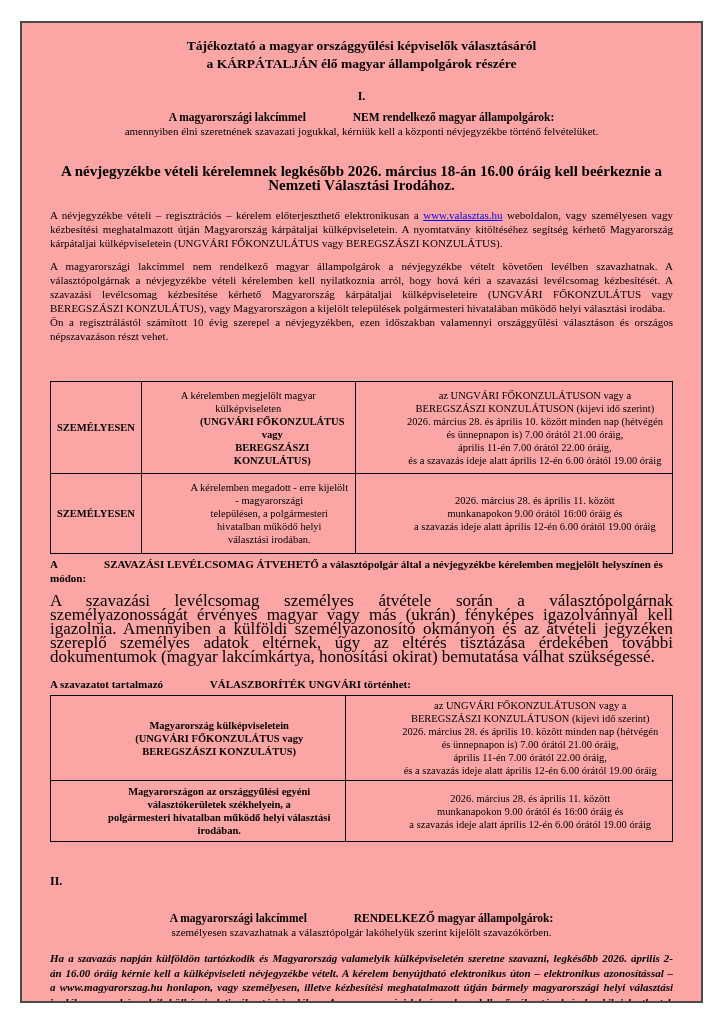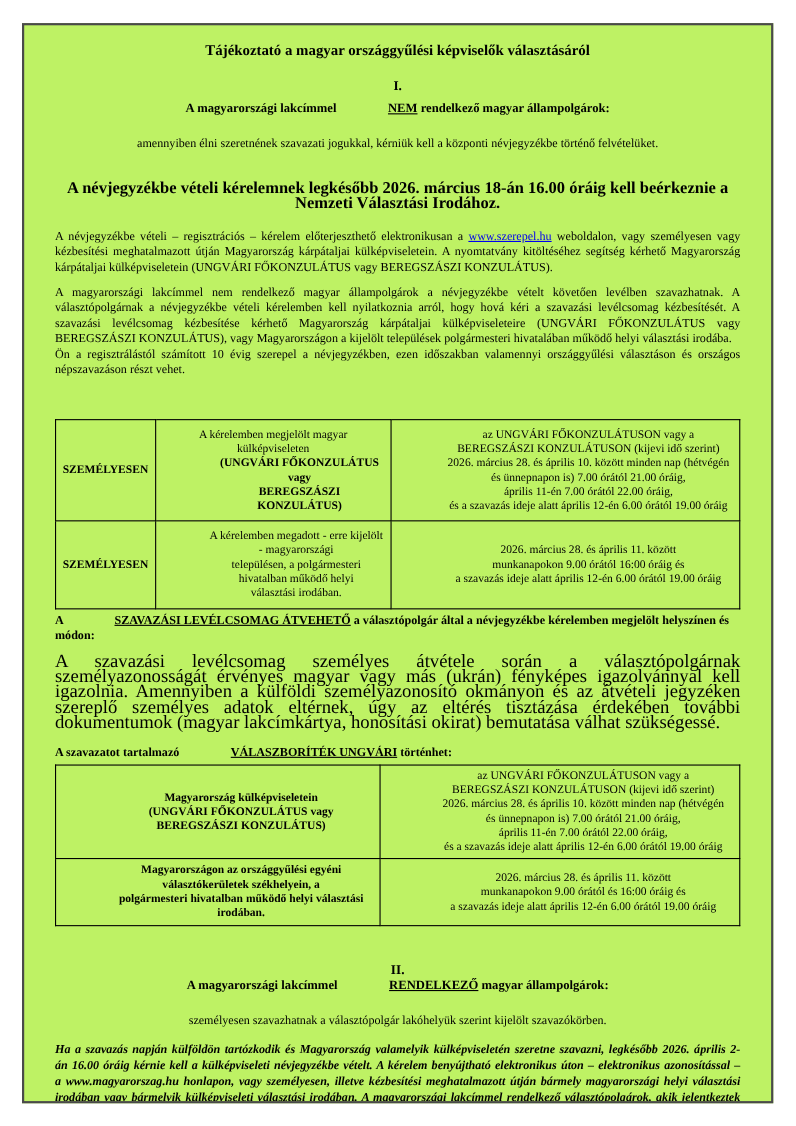--- a/index.html
+++ b/index.html
@@ -1,69 +1,70 @@
 <!DOCTYPE html>
 <html lang="hu"><head>
 <meta charset="utf-8">
 <style>
   html,body{margin:0;padding:0;background:#ffffff;}
   body{width:724px;height:1024px;position:relative;font-family:"Liberation Serif",serif;color:#000;}
   .page{
     position:absolute;left:20px;top:21px;width:683px;height:982px;
-    box-sizing:border-box;border:2px solid #4a4a4a;background:#bef264;
+    box-sizing:border-box;border:2px solid #4a4a4a;background:#fca5a5;
     padding:14px 28px 10px 28px;overflow:hidden;
   }
   .title{font-size:13.5px;font-weight:bold;text-align:center;line-height:18px;}
   .section-num{font-size:12px;font-weight:bold;text-align:center;margin-top:16px;}
   .center-head{font-size:11.5px;font-weight:bold;text-align:center;margin-top:6px;line-height:14px;}
-  .center-sub{font-size:11px;text-align:center;margin-top:18px;line-height:14px;}
+  .center-sub{font-size:11px;text-align:center;margin-top:0;line-height:14px;}
   .deadline{font-size:15px;font-weight:bold;text-align:center;margin-top:26px;line-height:14px;}
   .para{font-size:11px;line-height:14px;text-align:justify;margin-top:16px;}
   .para.tight{margin-top:9px;}
   .para .newline{display:block;}
-  .u{text-decoration:underline;padding-left:44px;}
+  .u{padding-left:44px;}
   a.link{color:#0000ee;text-decoration:underline;cursor:pointer;}
   table{border-collapse:collapse;width:100%;font-size:10.5px;line-height:13px;}
   .tbl1{margin-top:38px;}
   .tbl2{margin-top:4px;}
   td{border:1px solid #000;text-align:center;vertical-align:middle;padding:3px 6px;}
   .pre{white-space:pre-line;padding-left:48px;}
   .bold{font-weight:bold;}
   .row-tall{height:92px;}
   .row-mid{height:80px;}
   .row-mid2{height:78px;}
   .row-short{height:61px;}
   .left-head{font-size:11px;font-weight:bold;margin-top:3px;line-height:14px;}
   .left-head.spaced{margin-top:13px;}
   .para-italic{font-size:17px;line-height:14px;text-align:justify;margin-top:9px;}
-  .sec2-num{font-size:12px;font-weight:bold;text-align:center;margin-top:32px;}
-  .sec2-head{font-size:11.5px;font-weight:bold;text-align:center;line-height:14px;}
+  .sec2-num{font-size:12px;font-weight:bold;text-align:left;margin-top:32px;}
+  .sec2-head{font-size:11.5px;font-weight:bold;text-align:center;margin-top:22px;line-height:14px;}
   .para-bolditalic{font-size:11px;font-weight:bold;font-style:italic;line-height:14.5px;text-align:justify;margin-top:12px;word-spacing:1px;}
 </style>
 </head>
 <body>
 
 <div class="page">
 
   <div class="title">
     <span class="newline" style="display:block">Tájékoztató a magyar országgyűlési képviselők választásáról</span>
+    <span class="newline" style="display:block">a KÁRPÁTALJÁN élő magyar állampolgárok részére</span>
   </div>
 
   <div class="section-num">I.</div>
 
   <div class="center-head">
     <span>A magyarországi lakcímmel </span><span class="u">NEM</span><span> rendelkező magyar állampolgárok:</span>
   </div>
 
   <div class="center-sub">amennyiben élni szeretnének szavazati jogukkal, kérniük kell a központi névjegyzékbe történő felvételüket.</div>
 
   <div class="deadline">A névjegyzékbe vételi kérelemnek legkésőbb 2026. március 18-án 16.00 óráig kell beérkeznie a Nemzeti Választási Irodához.</div>
 
   <div class="para">
-    <span>A névjegyzékbe vételi – regisztrációs – kérelem előterjeszthető elektronikusan a </span><a class="link">www.szerepel.hu</a><span> weboldalon, vagy személyesen vagy kézbesítési meghatalmazott útján Magyarország kárpátaljai külképviseletein. A nyomtatvány kitöltéséhez segítség kérhető Magyarország kárpátaljai külképviseletein (UNGVÁRI FŐKONZULÁTUS vagy BEREGSZÁSZI KONZULÁTUS).</span>
+    <span>A névjegyzékbe vételi – regisztrációs – kérelem előterjeszthető elektronikusan a </span><a class="link">www.valasztas.hu</a><span> weboldalon, vagy személyesen vagy kézbesítési meghatalmazott útján Magyarország kárpátaljai külképviseletein. A nyomtatvány kitöltéséhez segítség kérhető Magyarország kárpátaljai külképviseletein (UNGVÁRI FŐKONZULÁTUS vagy BEREGSZÁSZI KONZULÁTUS).</span>
   </div>
 
   <div class="para tight">
     <span>A magyarországi lakcímmel nem rendelkező magyar állampolgárok a névjegyzékbe vételt követően levélben szavazhatnak. A választópolgárnak a névjegyzékbe vételi kérelemben kell nyilatkoznia arról, hogy hová kéri a szavazási levélcsomag kézbesítését. A szavazási levélcsomag kézbesítése kérhető Magyarország kárpátaljai külképviseleteire (UNGVÁRI FŐKONZULÁTUS vagy BEREGSZÁSZI KONZULÁTUS), vagy Magyarországon a kijelölt települések polgármesteri hivatalában működő helyi választási irodába.</span>
     <span class="newline">Ön a regisztrálástól számított 10 évig szerepel a névjegyzékben, ezen időszakban valamennyi országgyűlési választáson és országos népszavazáson részt vehet.</span>
   </div>
 
   <table class="tbl1">
     <colgroup>
         <col style="width:12.5%">

